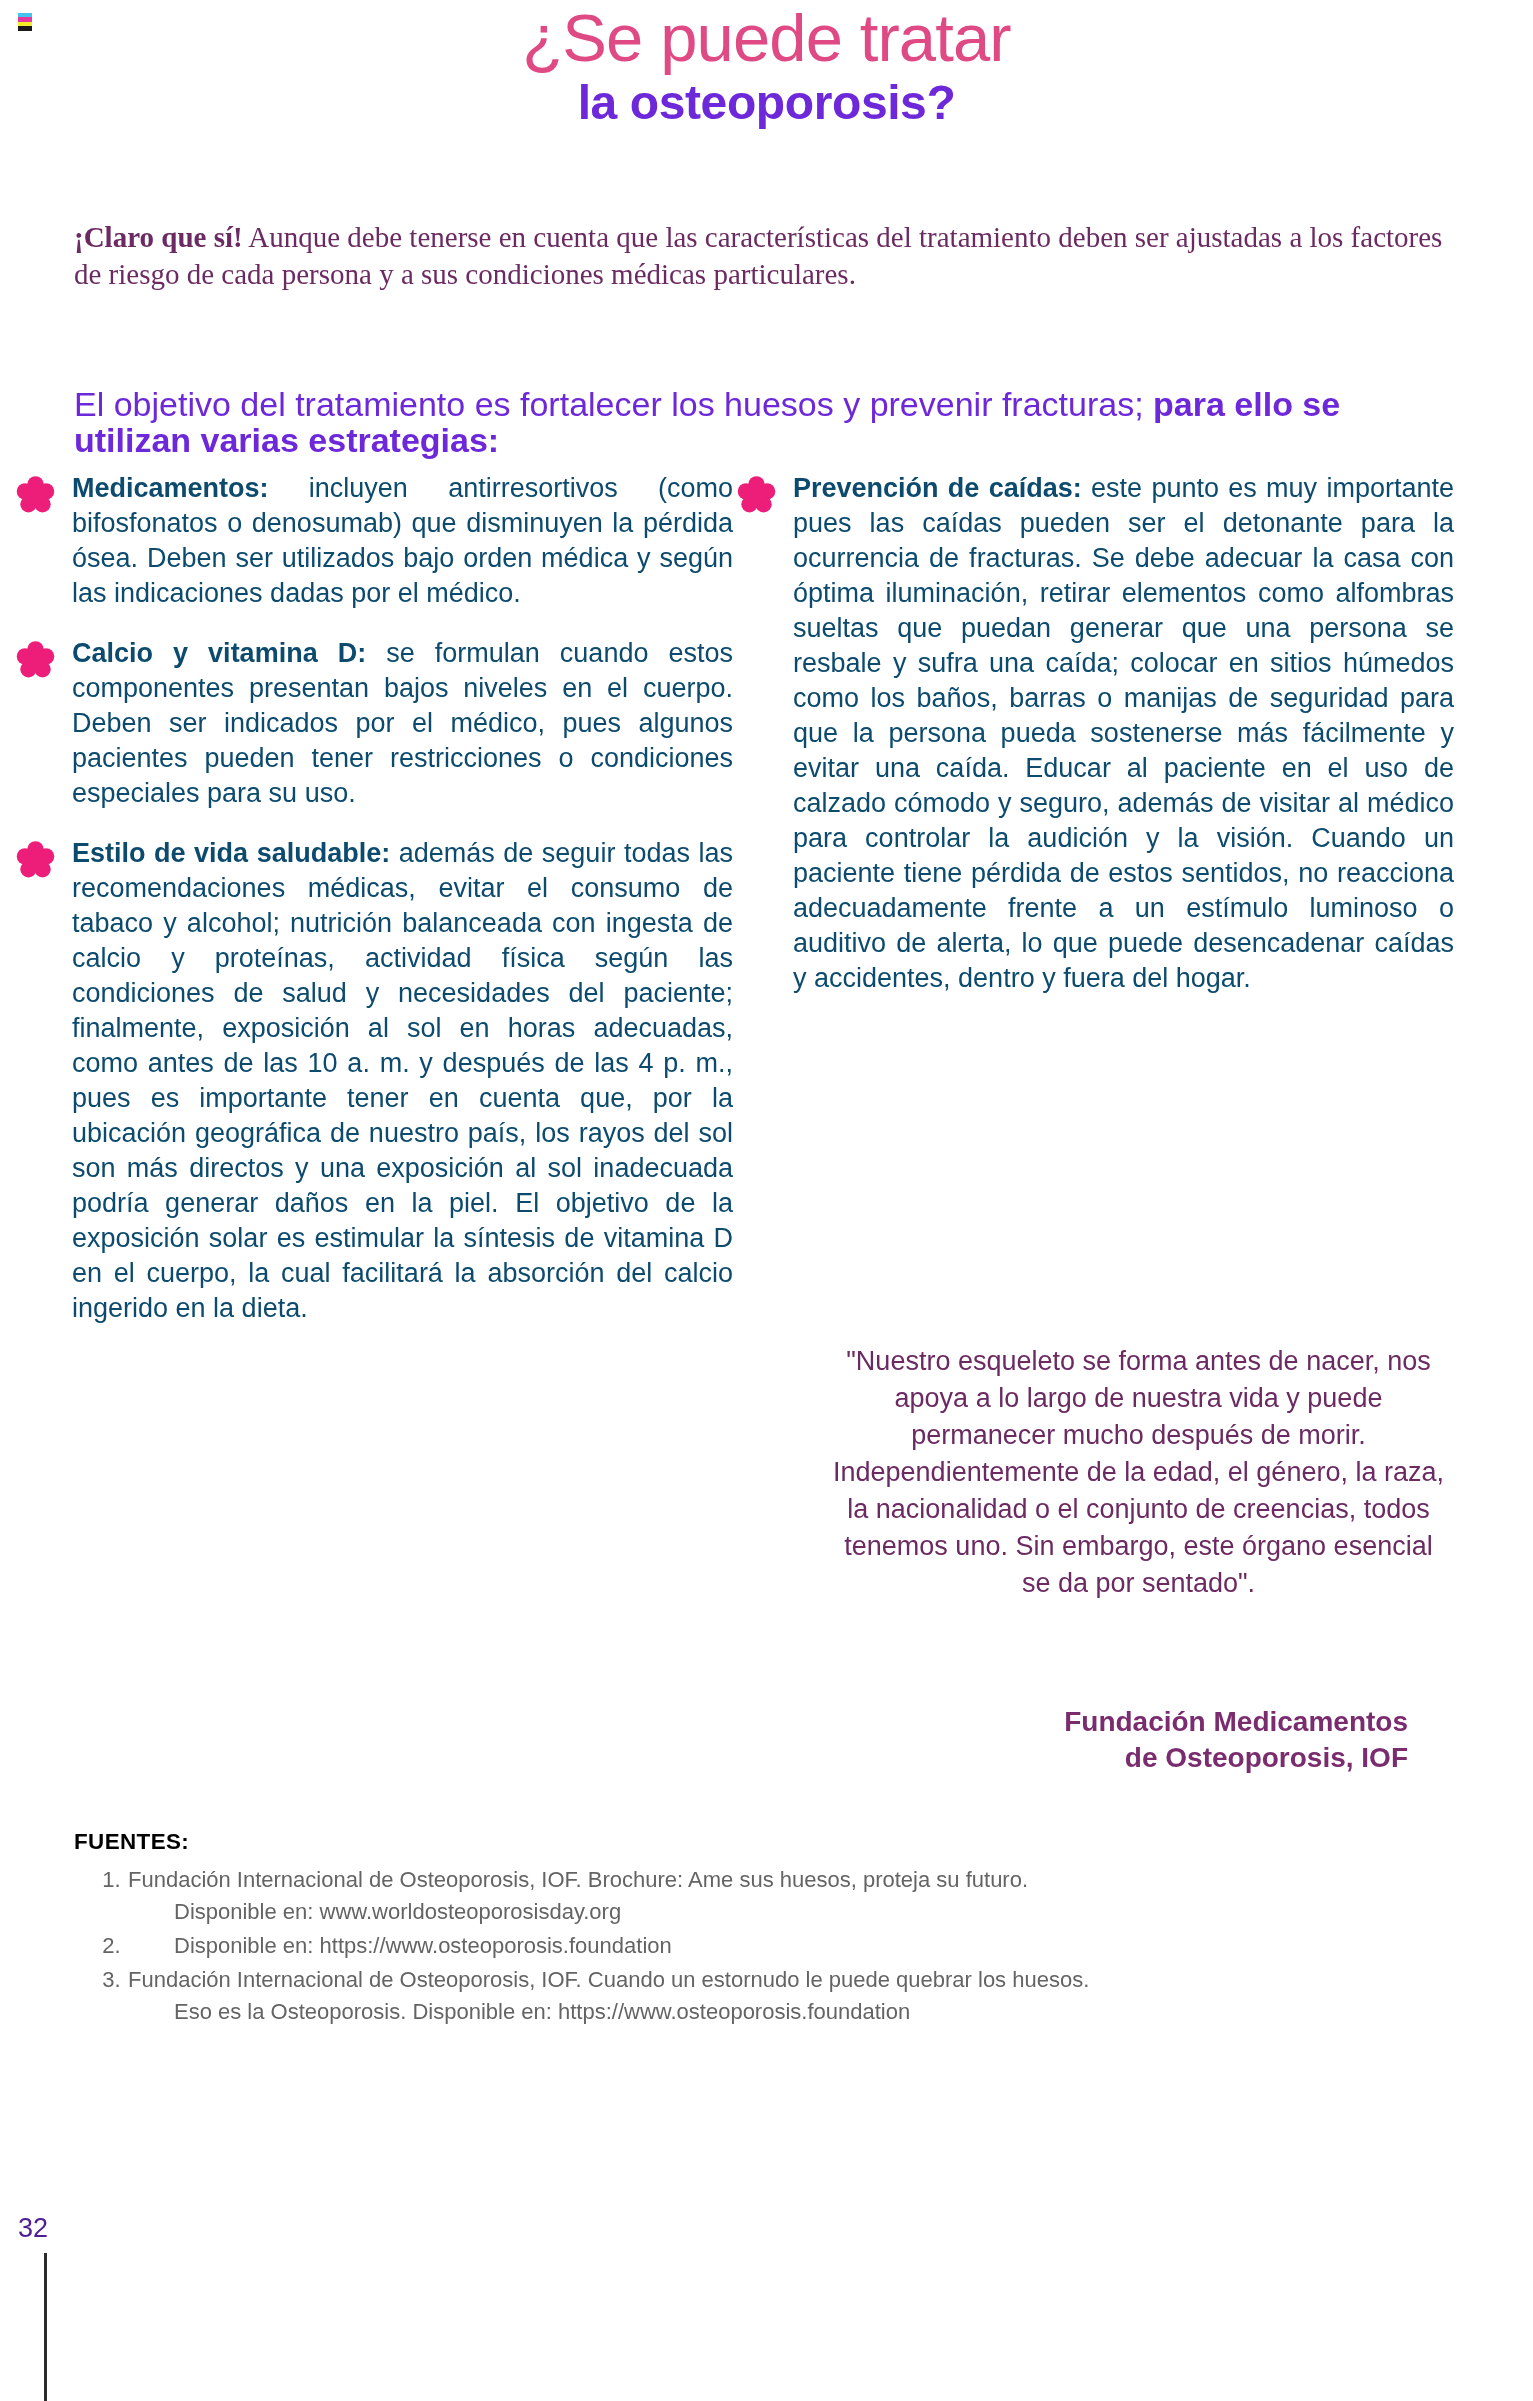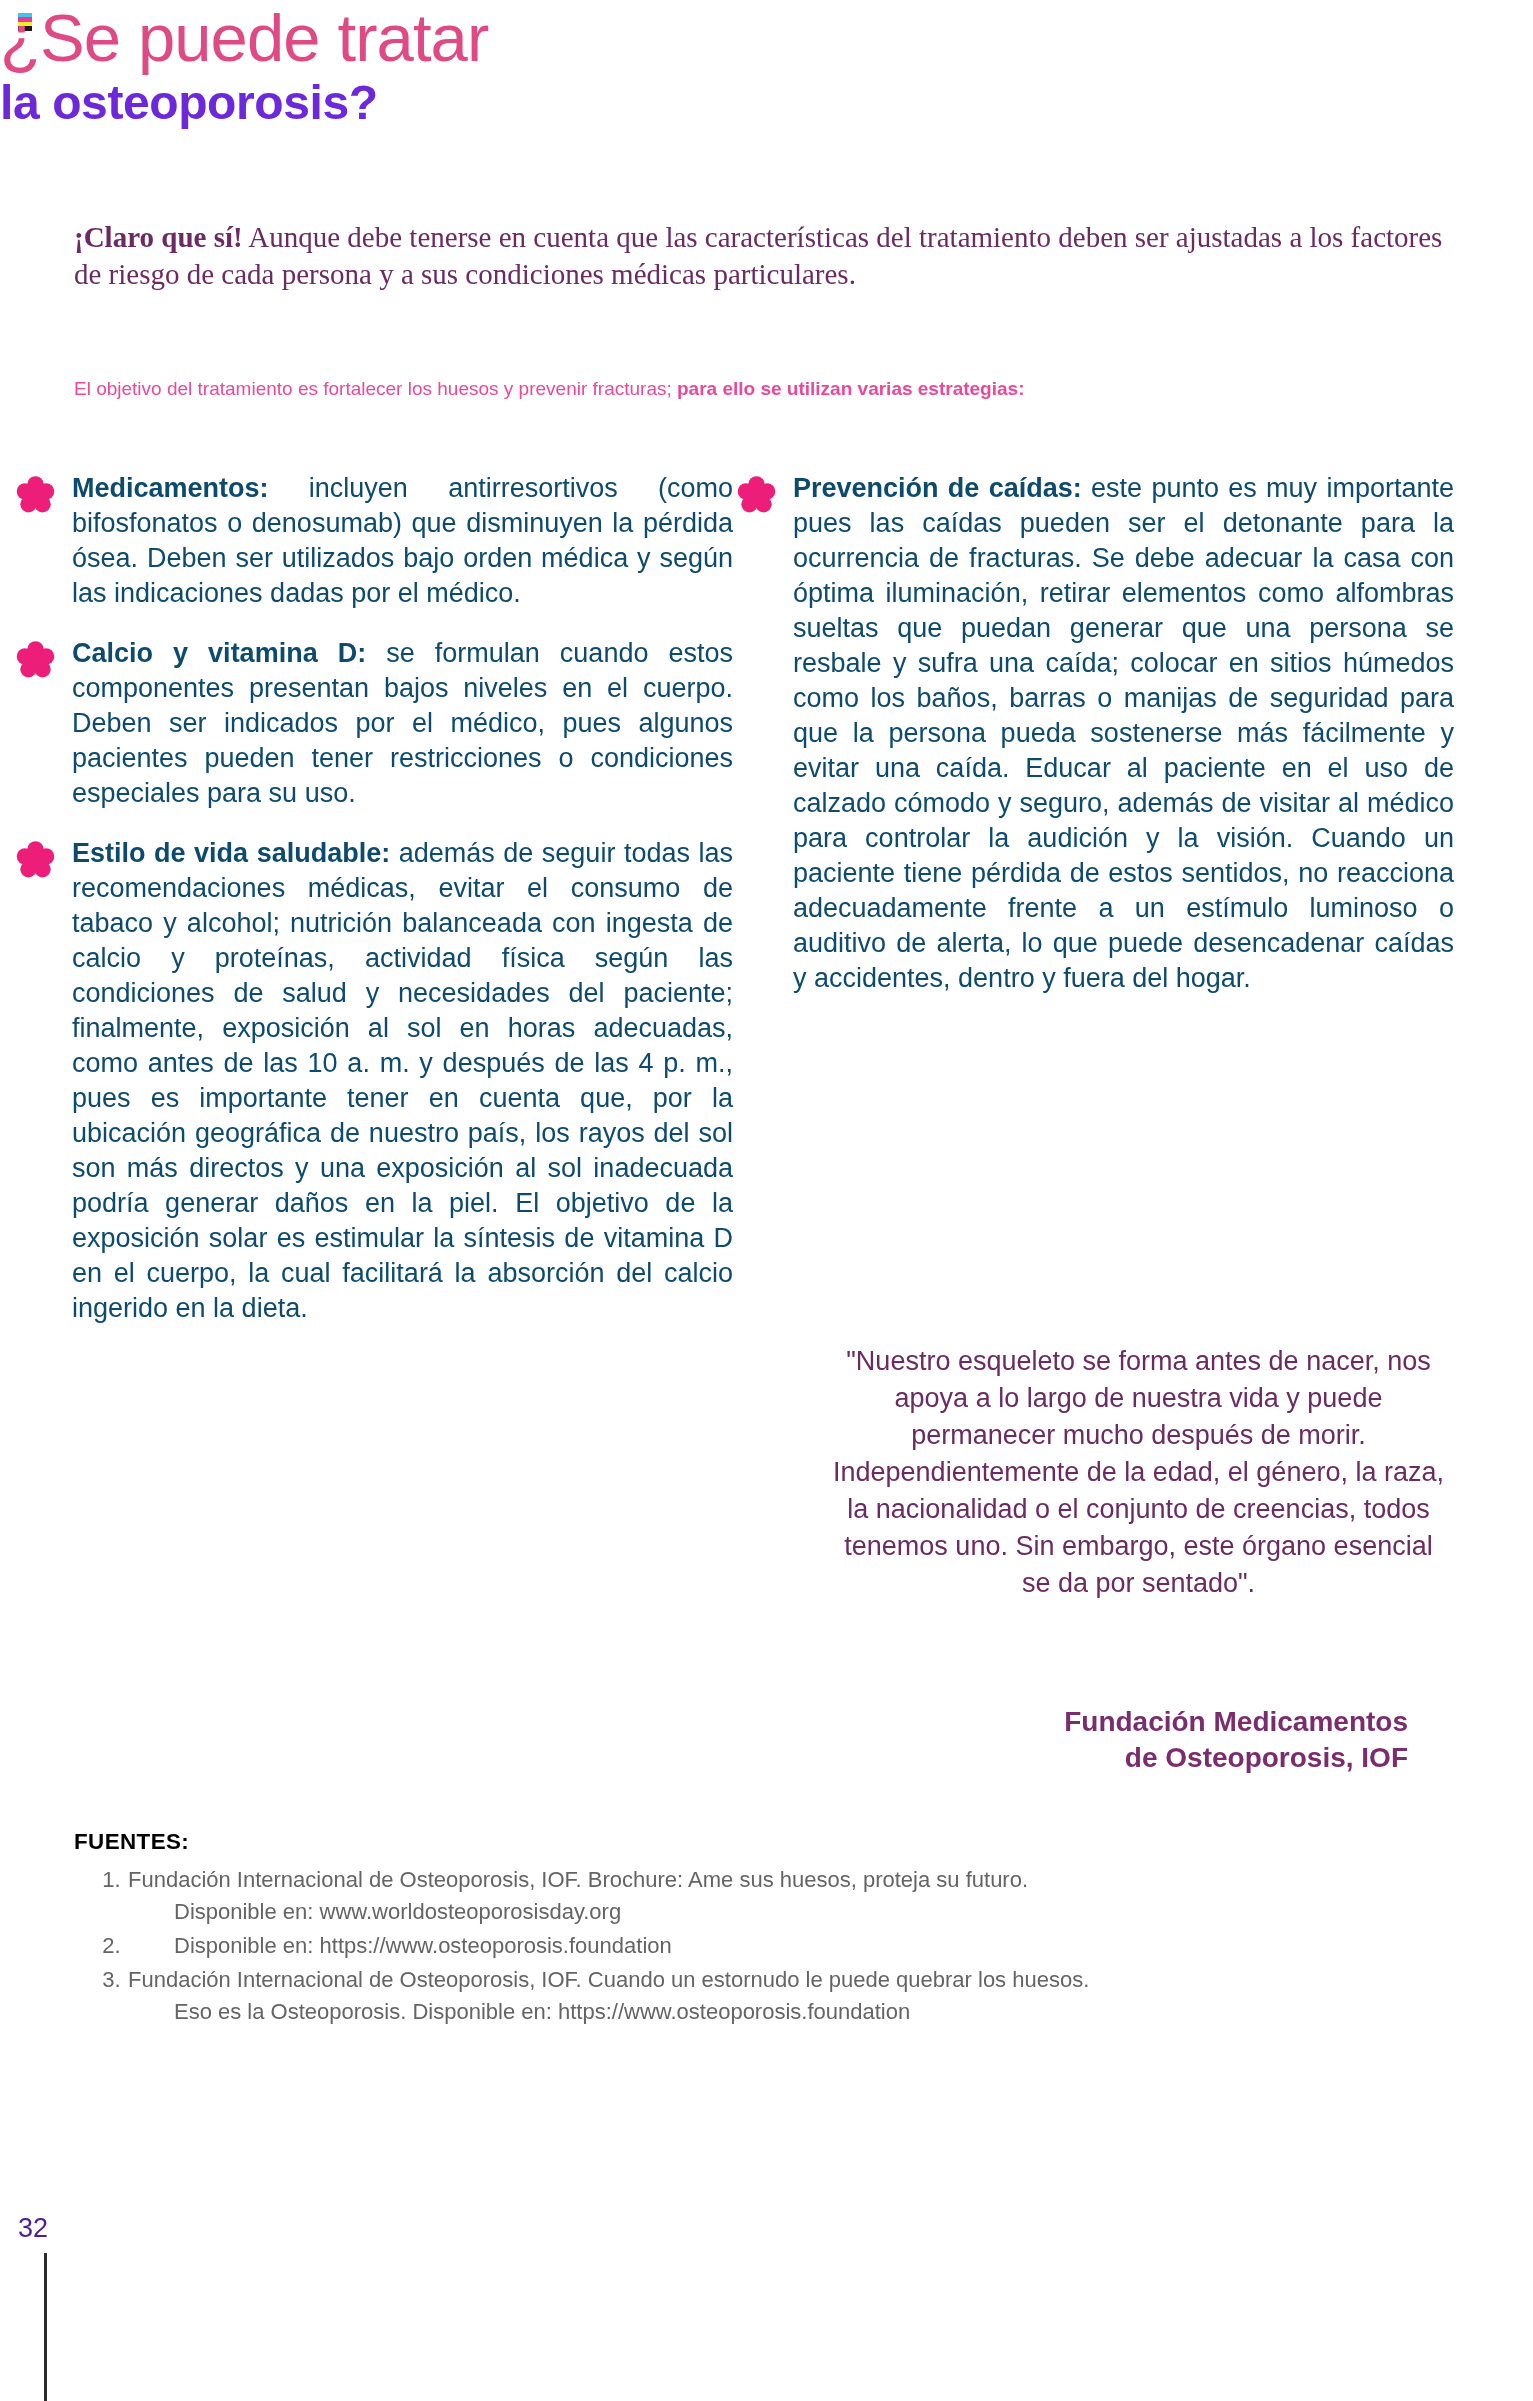--- a/index.html
+++ b/index.html
@@ -27,20 +27,21 @@
     flex-direction: column;
   }
   .reg-bar span { display: block; flex: 1 1 auto; }
 
   
   .title-wrap {
     position: absolute;
     left: 0;
     top: 1.8px;
     width: 1533px;
+    text-align: center;
   }
   .title-line1 {
     color: #DF4A84;
     font-size: 67px;
     line-height: 72px;
     font-weight: 400;
     letter-spacing: -0.9px;
   }
   .title-line2 {
     color: #6d28d9;
@@ -62,22 +63,22 @@
     line-height: 37px;
     font-family: Liberation Serif, serif;
   }
   .intro b { font-weight: 700; color: #6B2A62; }
 
   .intro2 {
     position: absolute;
     left: 74px;
     top: 352px;
     width: 1345px;
-    color: #ec4899;
-    font-size: 19px;
+    color: #6d28d9;
+    font-size: 34px;
     line-height: 36px;
   }
   .intro2 b { font-weight: 700; }
 
   
   .col-left {
     position: absolute;
     left: 16px;
     top: 471px;
     width: 717px;

